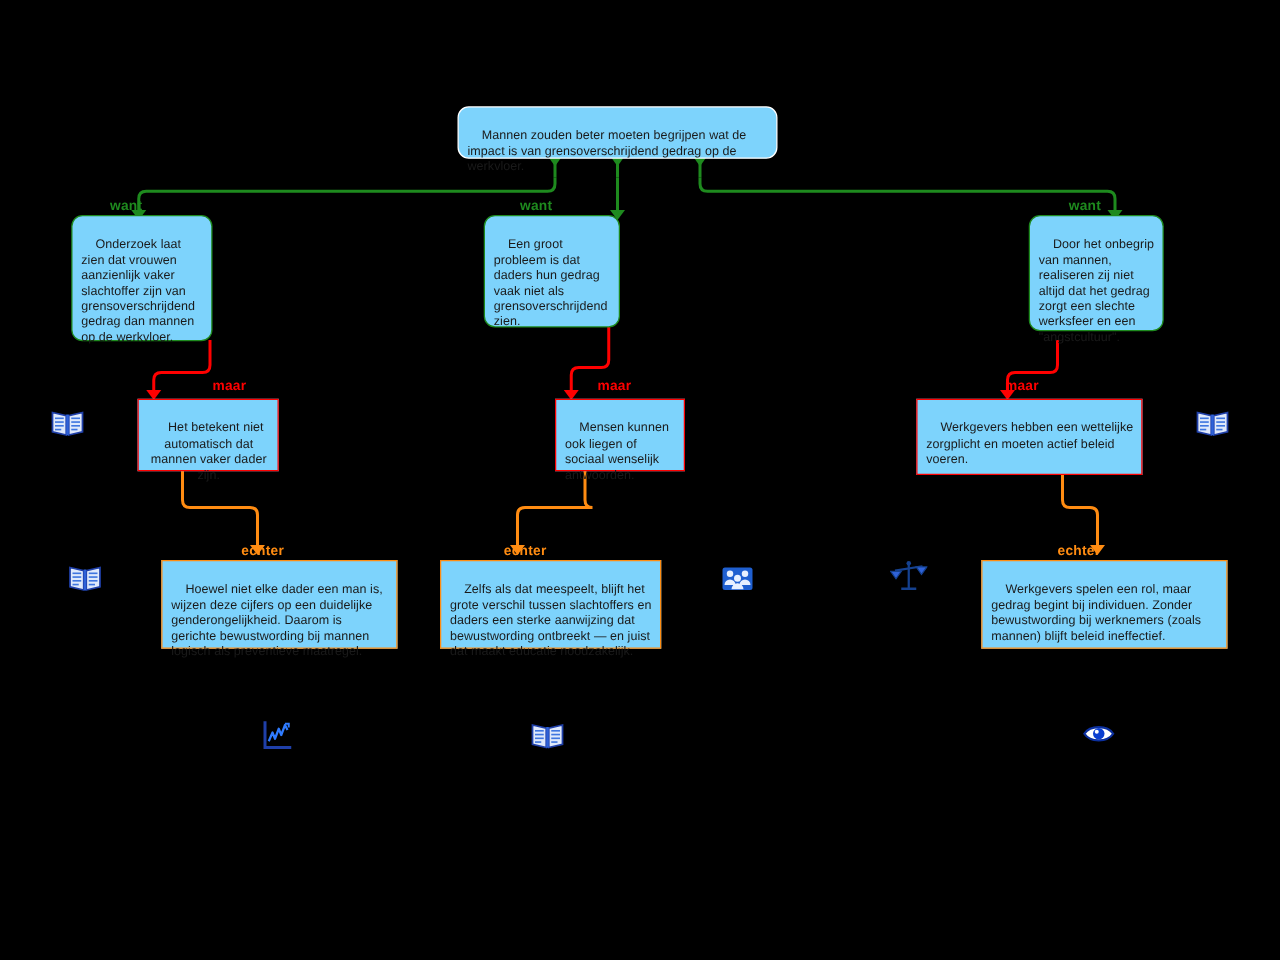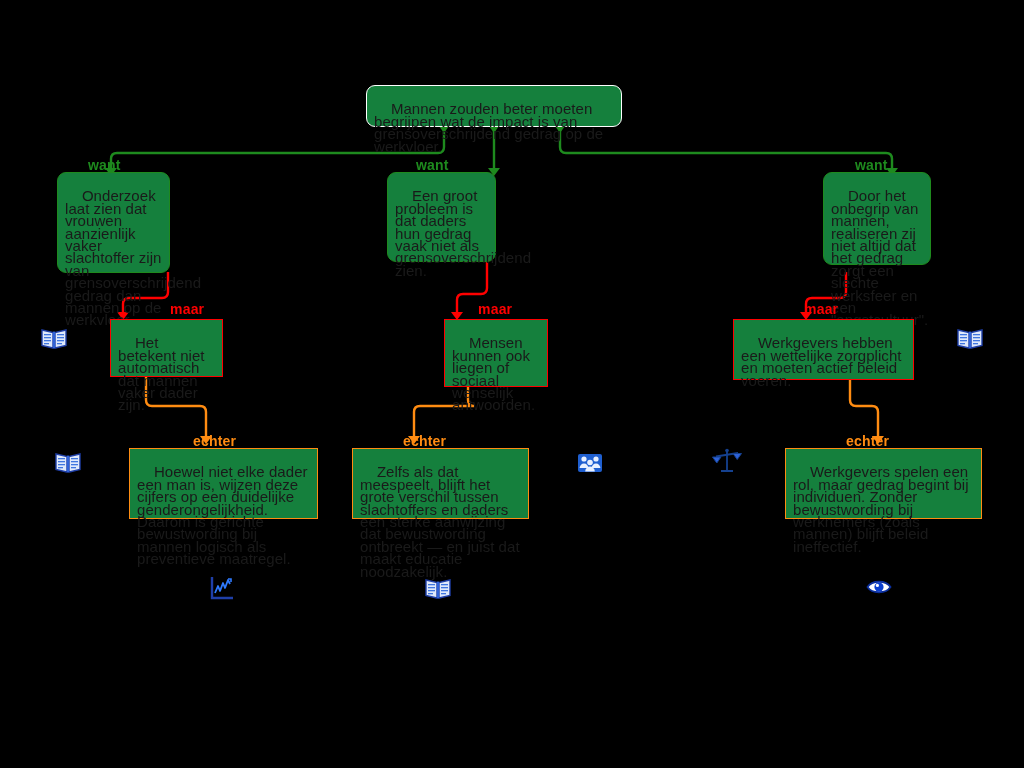--- a/index.html
+++ b/index.html
@@ -11,23 +11,23 @@
     font-family: "Liberation Sans", sans-serif;
   }
   #stage {
     position: relative;
     width: 1024px;
     height: 768px;
     background: #000000;
   }
   .node {
     position: absolute;
-    background: #15803d;
+    background: #7dd3fc;
     color: #1a1a1a;
-    font-size: 15px;
+    font-size: 10px;
     line-height: 12.4px;
     padding: 5px 6px 4px 7px;
     white-space: pre-wrap;
     letter-spacing: 0.05px;
   }
   .node.root {
     border: 1.6px solid #ffffff;
     border-radius: 9px;
   }
   .node.green {
@@ -38,21 +38,21 @@
     border: 1.6px solid #ff0000;
     border-radius: 0px;
   }
   .node.orange {
     border: 1.6px solid #ff8c12;
     border-radius: 0px;
     overflow: visible;
   }
   .edge-label {
     position: absolute;
-    font-size: 14px;
+    font-size: 11px;
     font-weight: bold;
     letter-spacing: 0.2px;
     white-space: nowrap;
     line-height: 9px;
   }
   .lbl-green { color: #1e8a1e; }
   .lbl-red   { color: #ff0000; padding-left: 12px; }
   .lbl-orange{ color: #ff8c12; }
 
   svg.links {
@@ -139,26 +139,26 @@
   <div class="node green" style="left:387px; top:172px; width:109px; height:90px;">
     <span>Een groot probleem is dat daders hun gedrag vaak niet als grensoverschrijdend zien.</span>
   </div>
 
   <div class="edge-label lbl-green" style="left:855px; top:161px;">want</div>
   <div class="node green" style="left:823px; top:172px; width:108px; height:93px;">
     <span>Door het onbegrip van mannen, realiseren zij niet altijd dat het gedrag zorgt een slechte werksfeer en een "angstcultuur".</span>
   </div>
 
   <div class="edge-label lbl-red" style="left:158px; top:305px;">maar</div>
-  <div class="node red" style="left:110px; top:319px; width:113px; height:58px;">
+  <div class="node red" style="left:110px; top:319px; width:113px; height:58px;text-align:center;">
     <span>Het betekent niet automatisch dat mannen vaker dader zijn.</span>
   </div>
 
   <div class="edge-label lbl-red" style="left:466px; top:305px;">maar</div>
-  <div class="node red" style="left:444px; top:319px; width:104px; height:68px;">
+  <div class="node red" style="left:444px; top:319px; width:104px; height:58px;">
     <span>Mensen kunnen ook liegen of sociaal wenselijk antwoorden.</span>
   </div>
 
   <div class="edge-label lbl-red" style="left:792px; top:305px;">maar</div>
   <div class="node red" style="left:733px; top:319px; width:181px; height:61px;">
     <span>Werkgevers hebben een wettelijke zorgplicht en moeten actief beleid voeren.</span>
   </div>
 
   <div class="edge-label lbl-orange" style="left:193px; top:437px;">echter</div>
   <div class="node orange" style="left:129px; top:448px; width:189px; height:71px;">

